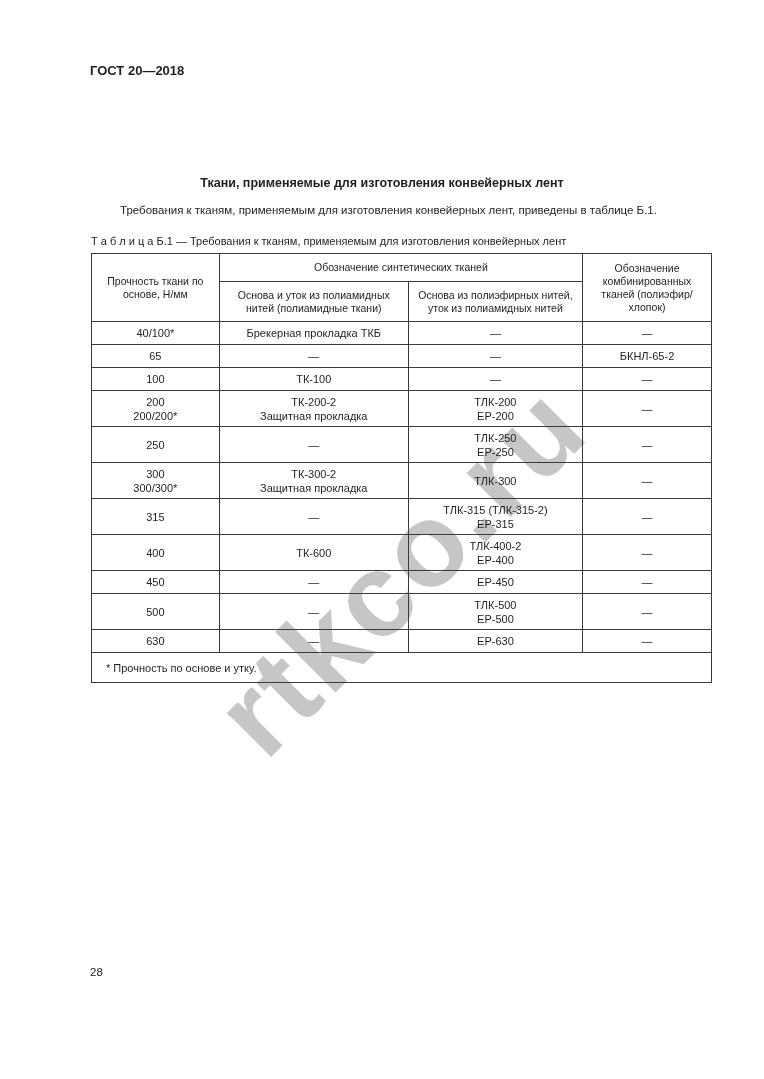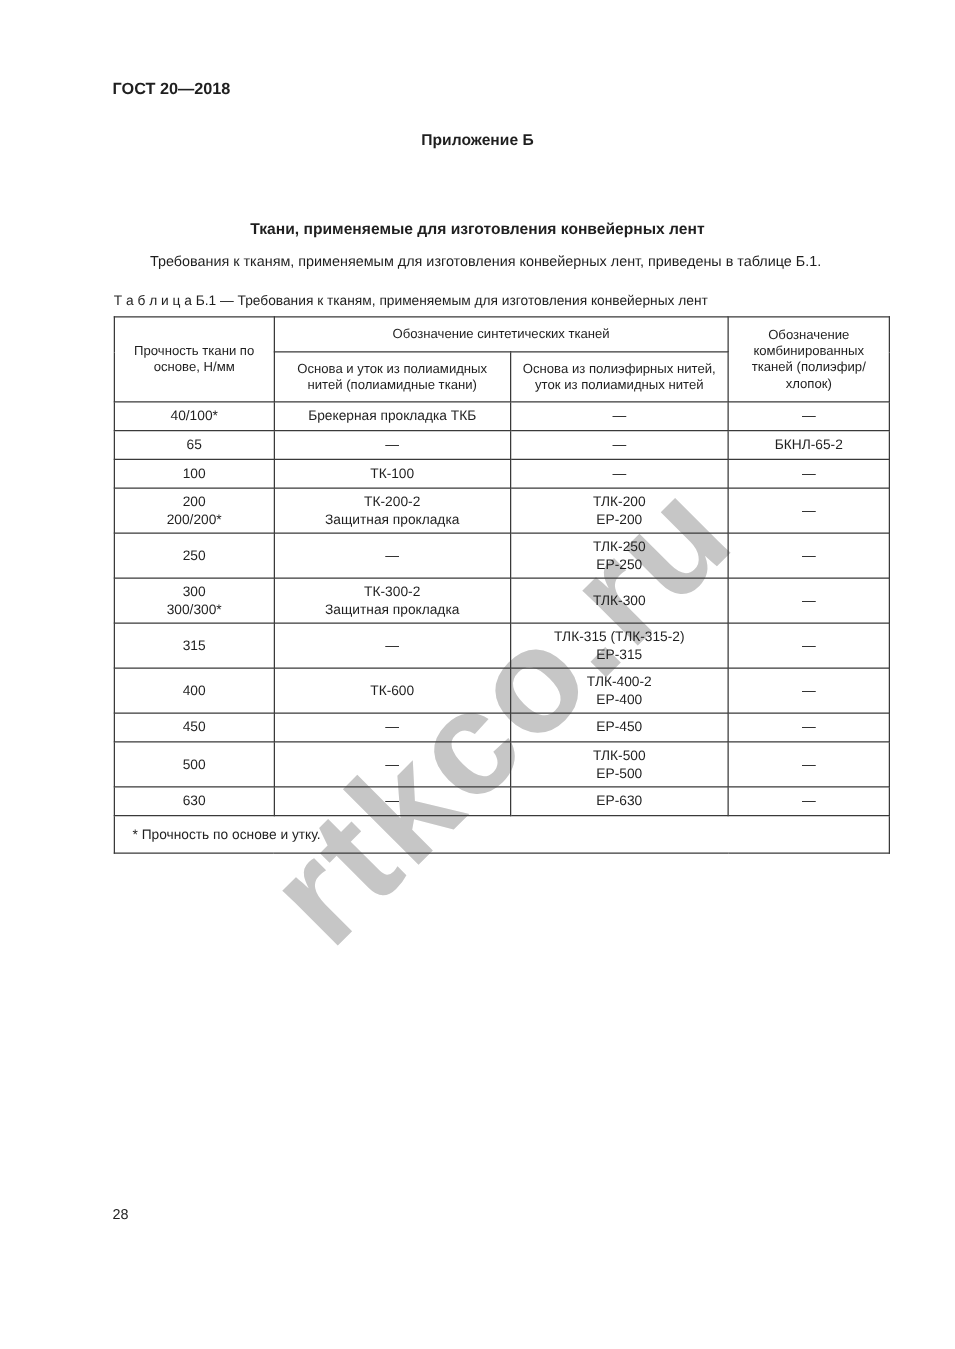--- a/index.html
+++ b/index.html
@@ -116,21 +116,20 @@
 
 <div class="page" style="background: rgb(255, 255, 255); color: rgb(31, 31, 31);">
 
   <div class="watermark" style="color: rgb(198, 198, 198);">rtkco.ru</div>
 
   <div class="content">
 
     <div class="doc-number">ГОСТ 20—2018</div>
 
     <div class="appendix">
-      <div>Приложение Б</div>
     </div>
 
     <div class="section-title">Ткани, применяемые для изготовления конвейерных лент</div>
 
     <div class="intro">Требования к тканям, применяемым для изготовления конвейерных лент, приведены в таблице Б.1.</div>
 
     <div class="tbl-caption">Т а б л и ц а   Б.1 — Требования к тканям, применяемым для изготовления конвейерных лент</div>
 
     <table class="gost">
       <colgroup>

